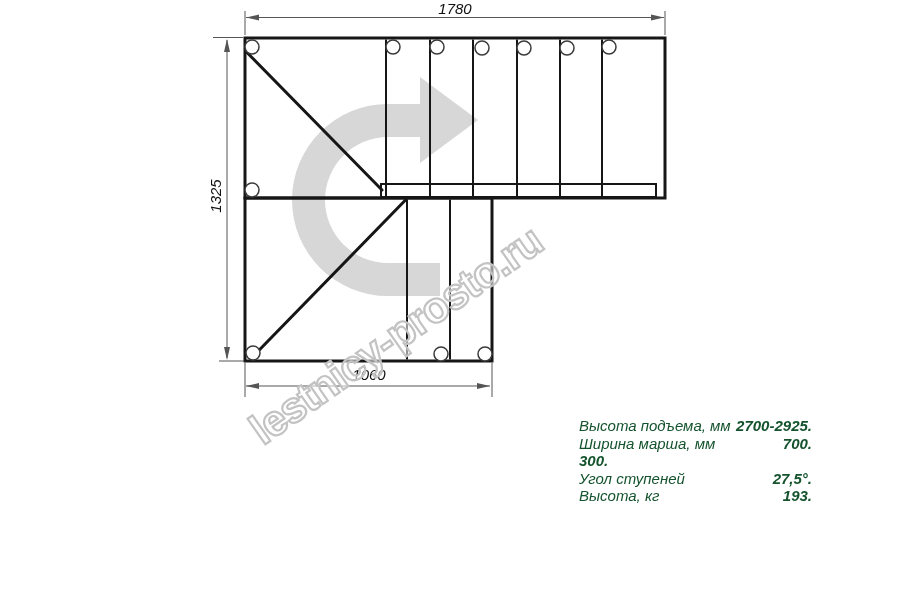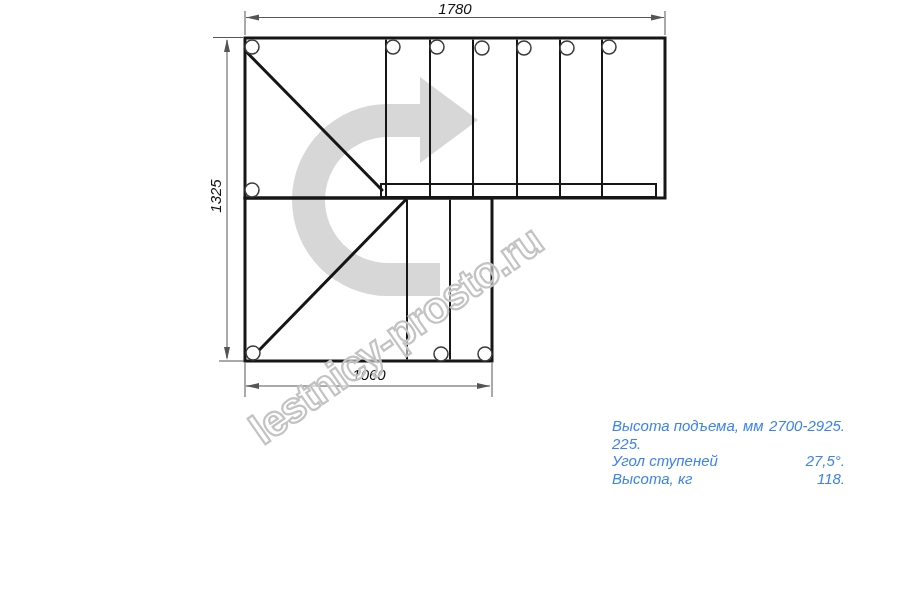--- a/index.html
+++ b/index.html
@@ -32,34 +32,34 @@
     font: bold 43px "Liberation Sans", sans-serif;
     letter-spacing: -1px;
     fill: rgba(255, 255, 255, 0.55);
     stroke: var(--wm, #c3c3c3);
     stroke-width: 2.2px;
   }
 
   
   .specs {
     position: absolute;
-    left: 612px;
+    left: 579px;
     top: 417px;
     width: 233px;
     font: italic 15px "Liberation Sans", sans-serif;
-    color: #3b82f6;
+    color: #14532d;
   }
   .spec-row {
     display: flex;
     justify-content: space-between;
     height: 17.5px;
     line-height: 17.5px;
     white-space: nowrap;
   }
-  .spec-value { text-align: right; }
+  .spec-value { text-align: right; font-weight: bold; }
 </style>
 </head>
 <body>
 
 <div class="canvas">
 
   <svg width="900" height="600" viewBox="0 0 900 600">
 
     <path class="turn-arrow" d="M388,104
              A96,96 0 0,0 388,296
@@ -121,24 +121,28 @@
 
     <text class="watermark" x="263" y="446" transform="rotate(-35 263 446)">lestnicy-prosto.ru</text>
   </svg>
 
   <div class="specs">
     <div class="spec-row">
       <span class="spec-label">Высота подъема, мм</span>
       <span class="spec-value">2700-2925.</span>
     </div>
     <div class="spec-row">
-      <span class="spec-value">225.</span>
+      <span class="spec-label">Ширина марша, мм</span>
+      <span class="spec-value">700.</span>
+    </div>
+    <div class="spec-row">
+      <span class="spec-value">300.</span>
     </div>
     <div class="spec-row">
       <span class="spec-label">Угол ступеней</span>
       <span class="spec-value">27,5°.</span>
     </div>
     <div class="spec-row">
       <span class="spec-label">Высота, кг</span>
-      <span class="spec-value">118.</span>
+      <span class="spec-value">193.</span>
     </div>
   </div>
 </div>
 
 </body></html>

